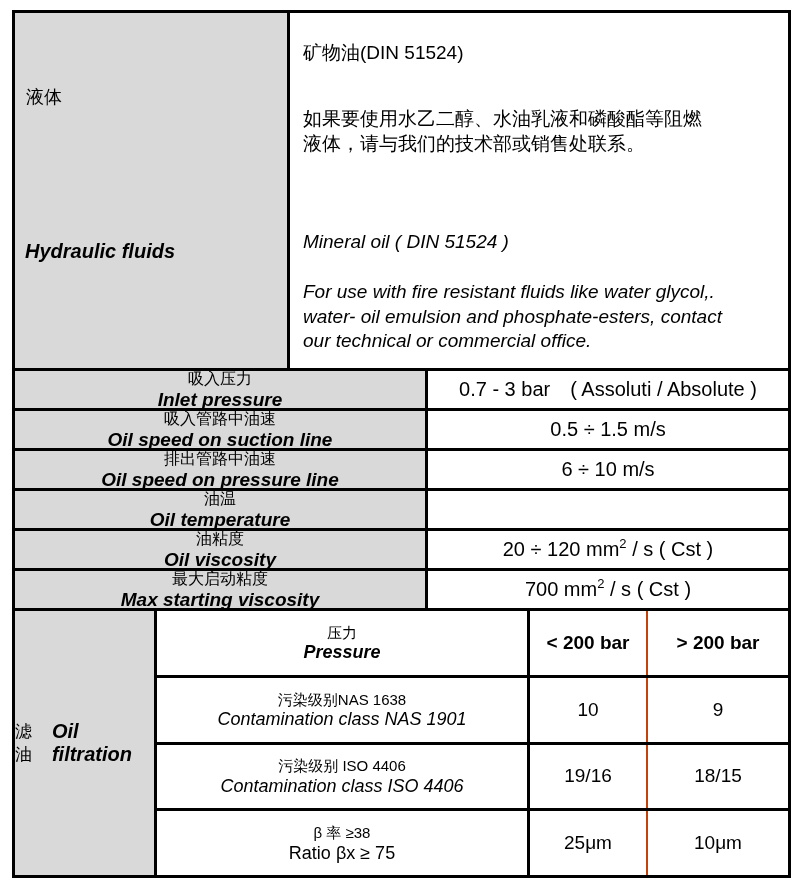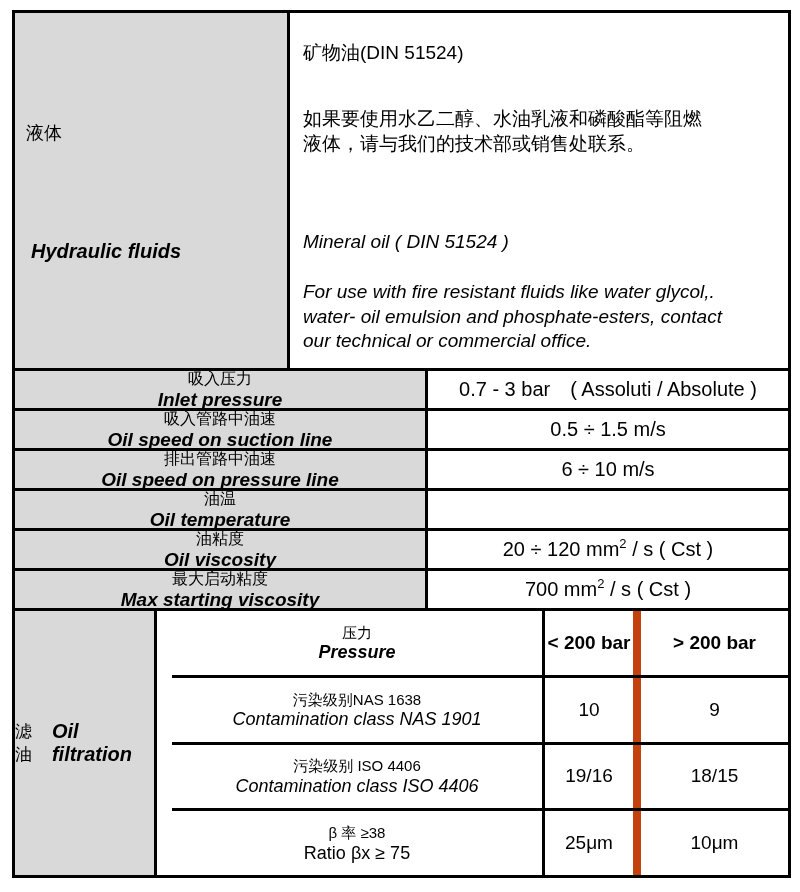--- a/index.html
+++ b/index.html
@@ -12,22 +12,22 @@
     position:absolute; left:12px; top:10px; width:779px; height:868px;
     border:3px solid #000; display:flex; flex-direction:column; background:#fff;
   }
   .gray { background:#d9d9d9; }
   .bi { font-weight:bold; font-style:italic; }
   .it { font-style:italic; }
 
   
   .sec-top { height:355px; display:flex; }
   .top-left { width:275px; border-right:3px solid #000; position:relative; }
-  .top-left .zh { position:absolute; left:11px; top:72px; font-size:18px;margin-top:36px; }
-  .top-left .en { position:absolute; left:16px; top:227px; font-size:20px; }
+  .top-left .zh { position:absolute; left:11px; top:72px; font-size:18px; }
+  .top-left .en { position:absolute; left:10px; top:227px; font-size:20px; }
   .top-right { flex:1; padding:24px 10px 0 13px; }
   .top-right p { font-size:19px; line-height:1.28; }
   .tr-zh1 { margin-top:4px; }
   .tr-zhp { margin-top:42px; white-space:pre-line; }
   .tr-en1 { margin-top:74px; }
   .tr-enp { margin-top:26px; white-space:pre-line; }
 
   
   .spec-row { height:40px; border-top:3px solid #000; display:flex; }
   .spec-label {
@@ -43,30 +43,30 @@
   .spec-value sup { font-size:13px; vertical-align:super; line-height:0; }
 
   
   .sec-bottom { flex:1; border-top:3px solid #000; display:flex; }
   .filt-left {
     width:142px; border-right:3px solid #000;
     display:flex; align-items:center; justify-content:center; gap:6px;
   }
   .filt-left .zh { font-size:17px; }
   .filt-left .en { font-size:20px; }
-  .filt-grid { flex:1; display:flex; flex-direction:column;padding-left:15px; }
+  .filt-grid { flex:1; display:flex; flex-direction:column; }
   .filt-row { flex:1; display:flex; }
   .filt-row + .filt-row { border-top:3px solid #000; }
   .f-label {
     width:373px; border-right:3px solid #000;
     display:flex; flex-direction:column; align-items:center; justify-content:center;
   }
   .f-label .zh { font-size:15px; line-height:1.3; }
   .f-label .en { font-size:18px; line-height:1.15; }
-  .f-v1 { width:96px; border-right:8px solid #c2410c; }
+  .f-v1 { width:118px; border-right:2px solid #c2410c; }
   .f-v2 { flex:1;border-radius:16px; }
   .f-val { display:flex; align-items:center; justify-content:center; font-size:19px; text-align:center; }
   .f-head { font-weight:bold; font-size:19px; }
 </style>
 </head>
 <body>
 
 <div class="page">
   <div class="spec-table">
 

